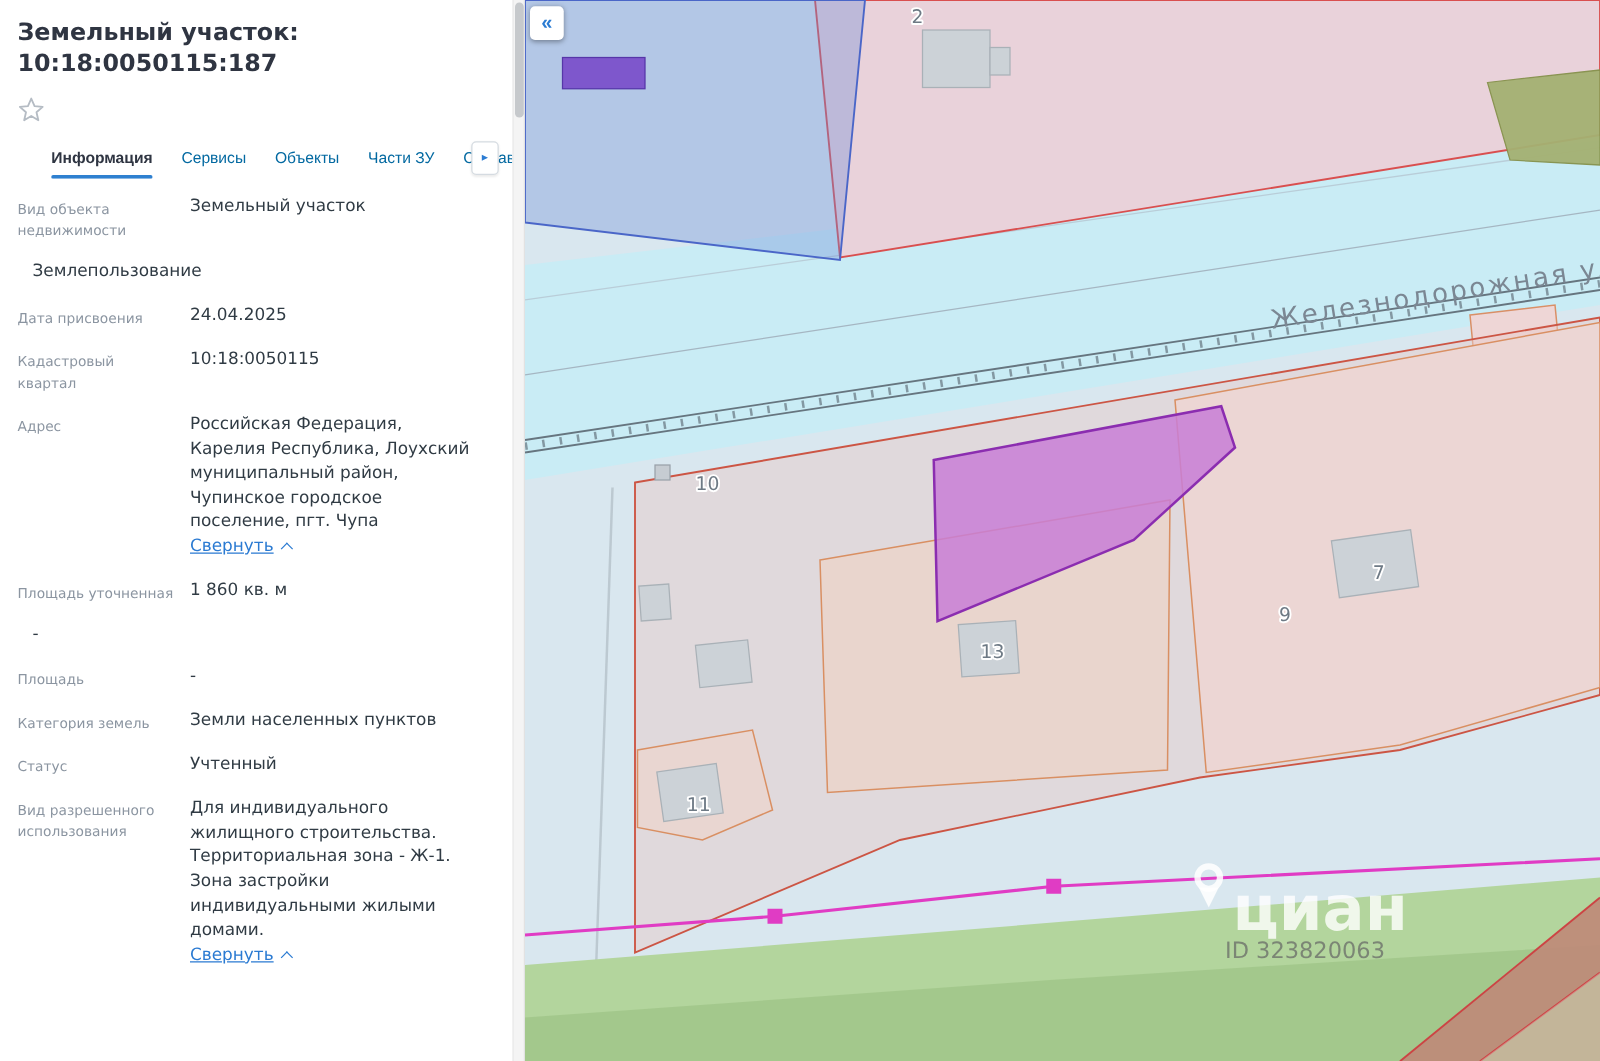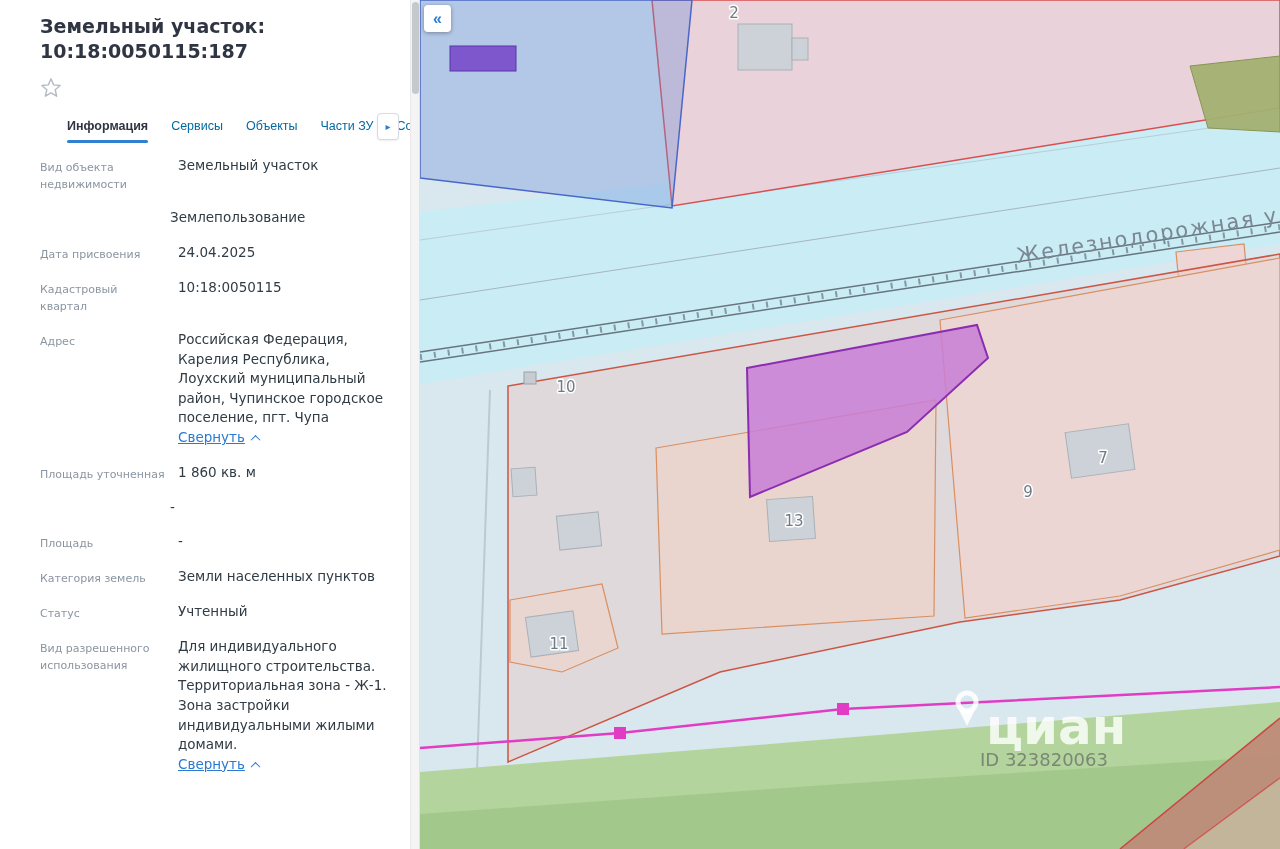--- a/index.html
+++ b/index.html
@@ -1,29 +1,29 @@
 <!DOCTYPE html>
 <html><head>
 <meta charset="utf-8">
 <style>
   * { margin:0; padding:0; box-sizing:border-box; }
   html,body { width:1280px; height:849px; overflow:hidden; }
   body { font-family:"DejaVu Sans","Liberation Sans",sans-serif; display:flex; background:#fff; }
 
   
-  .panel { width:410px; min-width:410px; height:849px; background:#fff; overflow:hidden;padding-left:26px; }
+  .panel { width:410px; min-width:410px; height:849px; background:#fff; overflow:hidden; }
   .title { font-size:19px; font-weight:700; color:#2f3542; line-height:1.3; padding:14px 16px 0 14px; }
   .fav { margin:14px 0 4px 14px; background:none; border:none; cursor:pointer; display:block; }
   .tabs { display:flex; gap:23px; padding:6px 30px 0 13px; position:relative; white-space:nowrap; overflow:hidden; }
   .tab { font-size:12.5px; color:#0369a1; padding:8px 0 10px; background:none; border:none; cursor:pointer; flex:0 0 auto; }
   .tab.active { color:#2f3542; font-weight:600; position:relative;margin-left:28px; }
   .tab.active::after { content:""; position:absolute; left:0; right:0; bottom:0; height:3px; border-radius:2px; background:#2f80d0; }
   .tabs-more { position:absolute; right:11px; top:8px; width:22px; height:27px; background:#fff; border:1px solid #d5dbe1; border-radius:4px; color:#2b7cd3; font-size:10px; line-height:25px; text-align:center; cursor:pointer; box-shadow:0 1px 2px rgba(0,0,0,.08); }
   .rows { padding-top:6px; }
-  .row { display:flex; padding:7px 14px 8px;justify-content:flex-end; }
+  .row { display:flex; padding:7px 14px 8px; }
   .row-label { width:126px; min-width:126px; font-size:11px; color:#8b95a1; line-height:1.55; padding-top:3px; }
   .row-value { width:238px; font-size:13.5px; color:#303b44; line-height:1.45; padding-left:12px; }
   .collapse-link { color:#2a7ad2; text-decoration:underline; font-size:13.5px; cursor:pointer;margin-top:20px; }
   .caret { display:inline-block; width:7px; height:7px; border-left:1.6px solid #2a7ad2; border-top:1.6px solid #2a7ad2; transform:rotate(45deg) translate(1px,1px); margin-left:7px; }
 
   
   .vscroll { width:10px; min-width:10px; height:849px; background:#f4f4f4; border-left:1px solid #e9e9e9; border-right:1px solid #e2e2e2; position:relative; }
   .vscroll-thumb { position:absolute; top:2px; left:1px; width:7px; height:92px; background:#c6c9cc; border-radius:4px; }
 
   

